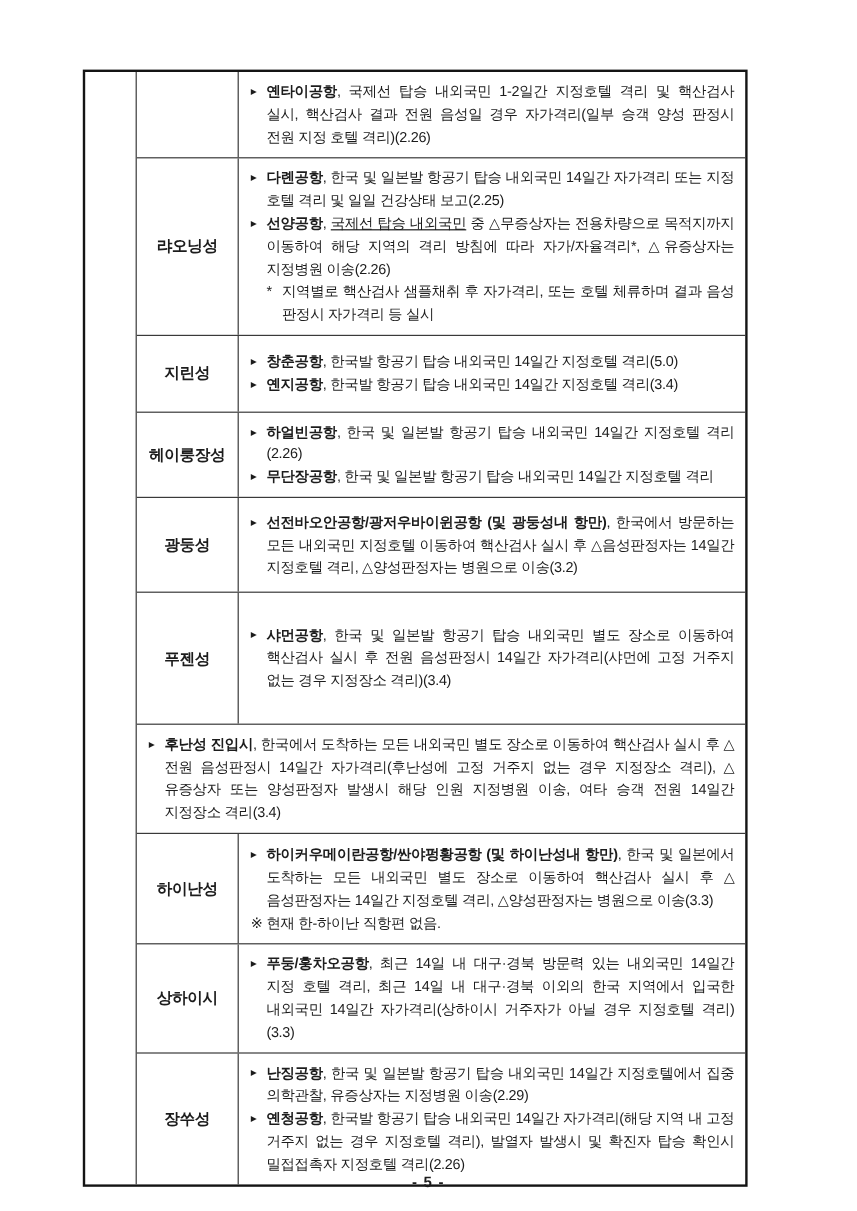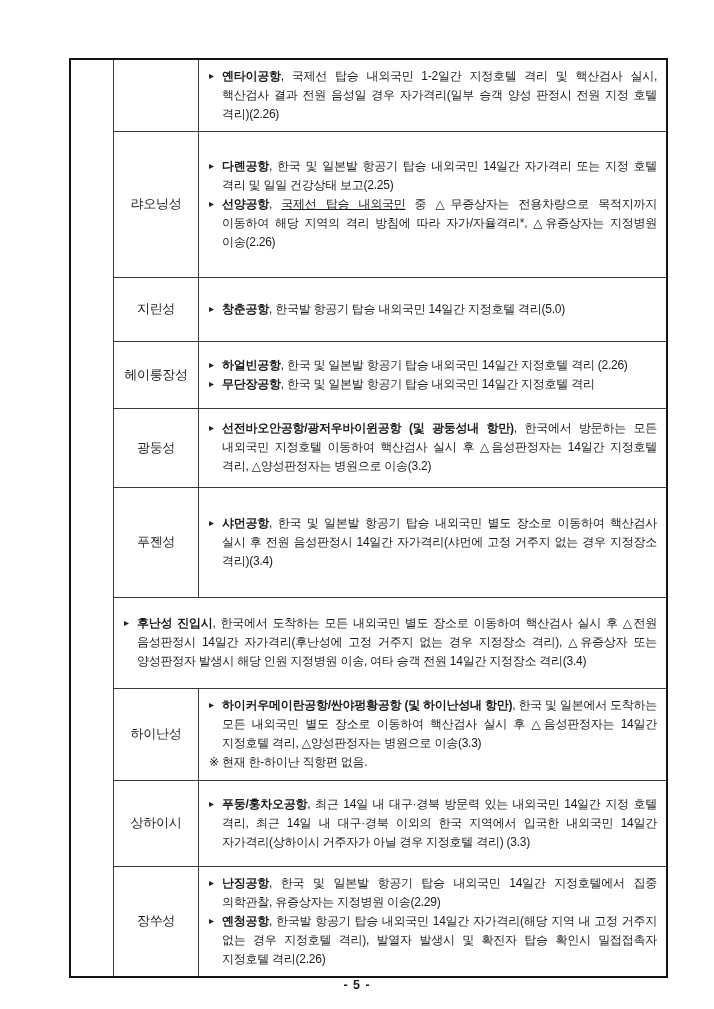--- a/index.html
+++ b/index.html
@@ -13,21 +13,21 @@
     width: 714px;
     height: 1009px;
     background: #ffffff;
     overflow: hidden;
     color: #1c1c1c;
   }
   .doc-table {
     position: absolute;
     left: 69px;
     top: 58px;
-    width: 599px;
+    width: 554px;
     display: flex;
     border: 2px solid #141414;
     box-sizing: border-box;
     background: #fff;
   }
   .gutter-col {
     width: 43px;
     flex: 0 0 43px;
     border-right: 1px solid #3a3a3a;
     box-sizing: border-box;
@@ -54,21 +54,21 @@
   .trow:nth-child(9)  { min-height: 86px; }
   .trow:nth-child(10) { min-height: 100px; }
   .province-cell {
     width: 85px;
     flex: 0 0 85px;
     border-right: 1px solid #3a3a3a;
     box-sizing: border-box;
     display: flex;
     align-items: center;
     justify-content: center;
-    font-weight: normal;
+    font-weight: bold;
     font-size: 13px;
     letter-spacing: -0.3px;
   }
   .content-cell {
     flex: 1;
     box-sizing: border-box;
     padding: 7px 9px 7px 10px;
     display: flex;
     flex-direction: column;
     justify-content: center;
@@ -116,26 +116,28 @@
           <div class="province-cell"></div>
           <div class="content-cell">
             <div class="item"><span class="marker tri">▸</span><span class="b ">옌타이공항</span><span class="">, 국제선 탑승 내외국민 1-2일간 지정호텔 격리 및 핵산검사 실시, 핵산검사 결과 전원 음성일 경우 자가격리(일부 승객 양성 판정시 전원 지정 호텔 격리)(2.26)</span></div>
           </div>
         </div>
         <div class="trow">
           <div class="province-cell">랴오닝성</div>
           <div class="content-cell">
             <div class="item"><span class="marker tri">▸</span><span class="b ">다롄공항</span><span class="">, 한국 및 일본발 항공기 탑승 내외국민 14일간 자가격리 또는 지정 호텔 격리 및 일일 건강상태 보고(2.25)</span></div>
             <div class="item"><span class="marker tri">▸</span><span class="b ">선양공항</span><span class="">, </span><span class="u">국제선 탑승 내외국민</span><span class=""> 중 △무증상자는 전용차량으로 목적지까지 이동하여 해당 지역의 격리 방침에 따라 자가/자율격리*, △유증상자는 지정병원 이송(2.26)</span></div>
+            <div class="item sub"><span class="marker">*</span><span class="">지역별로 핵산검사 샘플채취 후 자가격리, 또는 호텔 체류하며 결과 음성 판정시 자가격리 등 실시</span></div>
           </div>
         </div>
         <div class="trow">
           <div class="province-cell">지린성</div>
           <div class="content-cell">
             <div class="item"><span class="marker tri">▸</span><span class="b ">창춘공항</span><span class="">, 한국발 항공기 탑승 내외국민 14일간 지정호텔 격리(5.0)</span></div>
+            <div class="item"><span class="marker tri">▸</span><span class="b ">옌지공항</span><span class="">, 한국발 항공기 탑승 내외국민 14일간 지정호텔 격리(3.4)</span></div>
           </div>
         </div>
         <div class="trow">
           <div class="province-cell">헤이룽장성</div>
           <div class="content-cell">
             <div class="item"><span class="marker tri">▸</span><span class="b ">하얼빈공항</span><span class="">, 한국 및 일본발 항공기 탑승 내외국민 14일간 지정호텔 격리 (2.26)</span></div>
             <div class="item"><span class="marker tri">▸</span><span class="b ">무단장공항</span><span class="">, 한국 및 일본발 항공기 탑승 내외국민 14일간 지정호텔 격리</span></div>
           </div>
         </div>
         <div class="trow">

